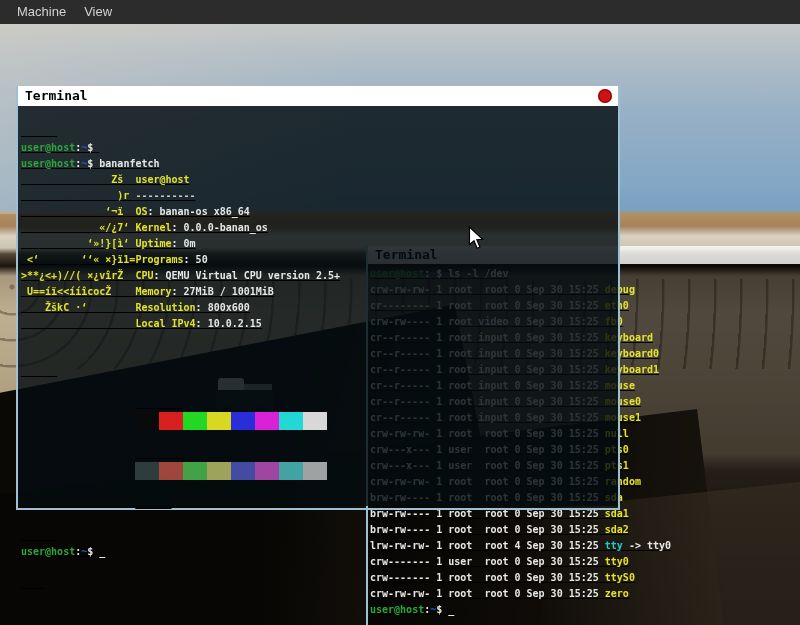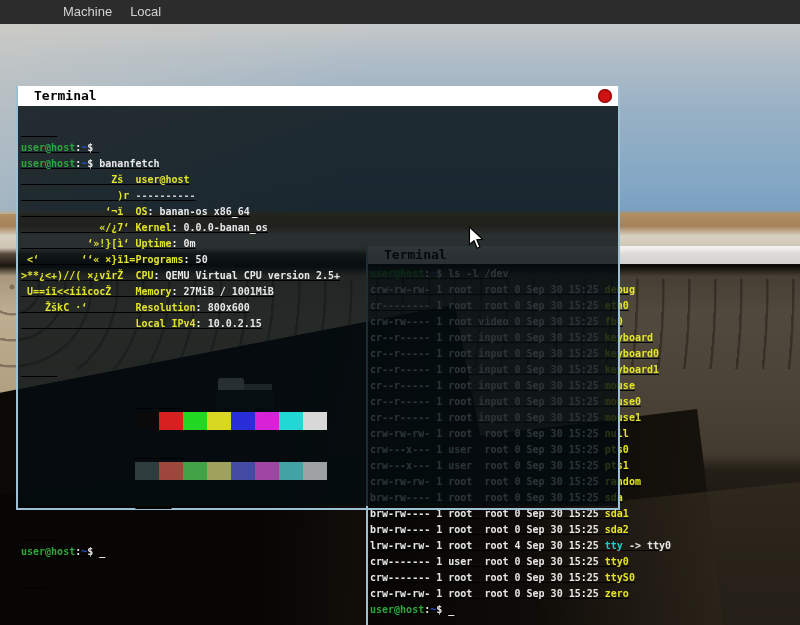--- a/index.html
+++ b/index.html
@@ -3,21 +3,21 @@
 <meta charset="utf-8">
 <style>
   * { margin:0; padding:0; box-sizing:border-box; }
   html,body { width:800px; height:625px; overflow:hidden; background:#000; }
   #screen { position:absolute; left:0; top:0; width:800px; height:625px; overflow:hidden;
             font-family:"DejaVu Sans Mono","Liberation Mono",monospace; }
 
   
   #menubar { position:absolute; left:0; top:0; width:800px; height:24px;
              background:#2c2c2c; z-index:6; display:flex; align-items:center;
-             font-family:"Liberation Sans","DejaVu Sans",sans-serif;padding-left:46px; }
+             font-family:"Liberation Sans","DejaVu Sans",sans-serif; }
   .menu-item { color:#d2d2d2; font-size:13px; padding:0 9px; height:24px;
                line-height:24px; cursor:default; }
   .menu-item:first-child { margin-left:8px; }
 
   
   #desktop { position:absolute; left:0; top:24px; width:800px; height:601px; z-index:0;
     background:linear-gradient(to bottom,
       #c6c9c8 0px, #b2bec7 30px, #97b0c5 90px, #83a7c5 160px, #7aa0c0 186px,
       #b29061 190px, #a6815a 202px,
       #d8d2c3 212px, #cdc4b2 224px,
@@ -44,21 +44,21 @@
   #truck .body { position:absolute; left:0; top:12px; width:58px; height:20px;
     background:#14171a; border-radius:2px; }
   #truck .bed { position:absolute; left:28px; top:6px; width:28px; height:10px; background:#8d9190; }
   #truck .w1,#truck .w2 { position:absolute; top:29px; width:10px; height:10px;
     border-radius:50%; background:#050505; }
   #truck .w1 { left:6px; } #truck .w2 { left:40px; }
 
   
   .twindow { position:absolute; }
   .titlebar { height:18px; font-size:13px; font-weight:bold; color:#000;
-              line-height:18px; padding-left:16px; }
+              line-height:18px; padding-left:7px; }
   .tcontent { white-space:pre; font-size:10px; font-weight:bold; line-height:16px;text-decoration:underline; }
   .tline { height:16px; }
   .c-green { color:var(--green); } .c-white { color:var(--white); }
   .c-blue  { color:var(--blue); }  .c-yellow{ color:var(--yellow); }
   .c-cyan  { color:var(--cyan);margin-top:20px; }  .c-gray  { color:#c8c8c8; }
 
   
   #term2 { left:366px; top:246px; width:440px; height:386px; z-index:2;
            border-left:2px solid var(--window_border); }
   #term2 .titlebar { background:rgba(250,250,250,0.82); height:18px; }
@@ -82,21 +82,21 @@
   
   #cursor { position:absolute; left:468px; top:226px; z-index:9; }
 </style>
 </head>
 <body>
 
 <div id="screen">
 
   <div id="menubar">
       <div class="menu-item">Machine</div>
-      <div class="menu-item">Local</div>
+      <div class="menu-item">View</div>
     </div>
 
   <div id="desktop">
     <div class="sky-haze"></div>
     <div class="rock-band"></div>
     <div class="dark-hill"></div>
     <div class="dark-hill2"></div>
     <div class="slope-light"></div>
     <div id="truck">
       <div class="cab"></div>

